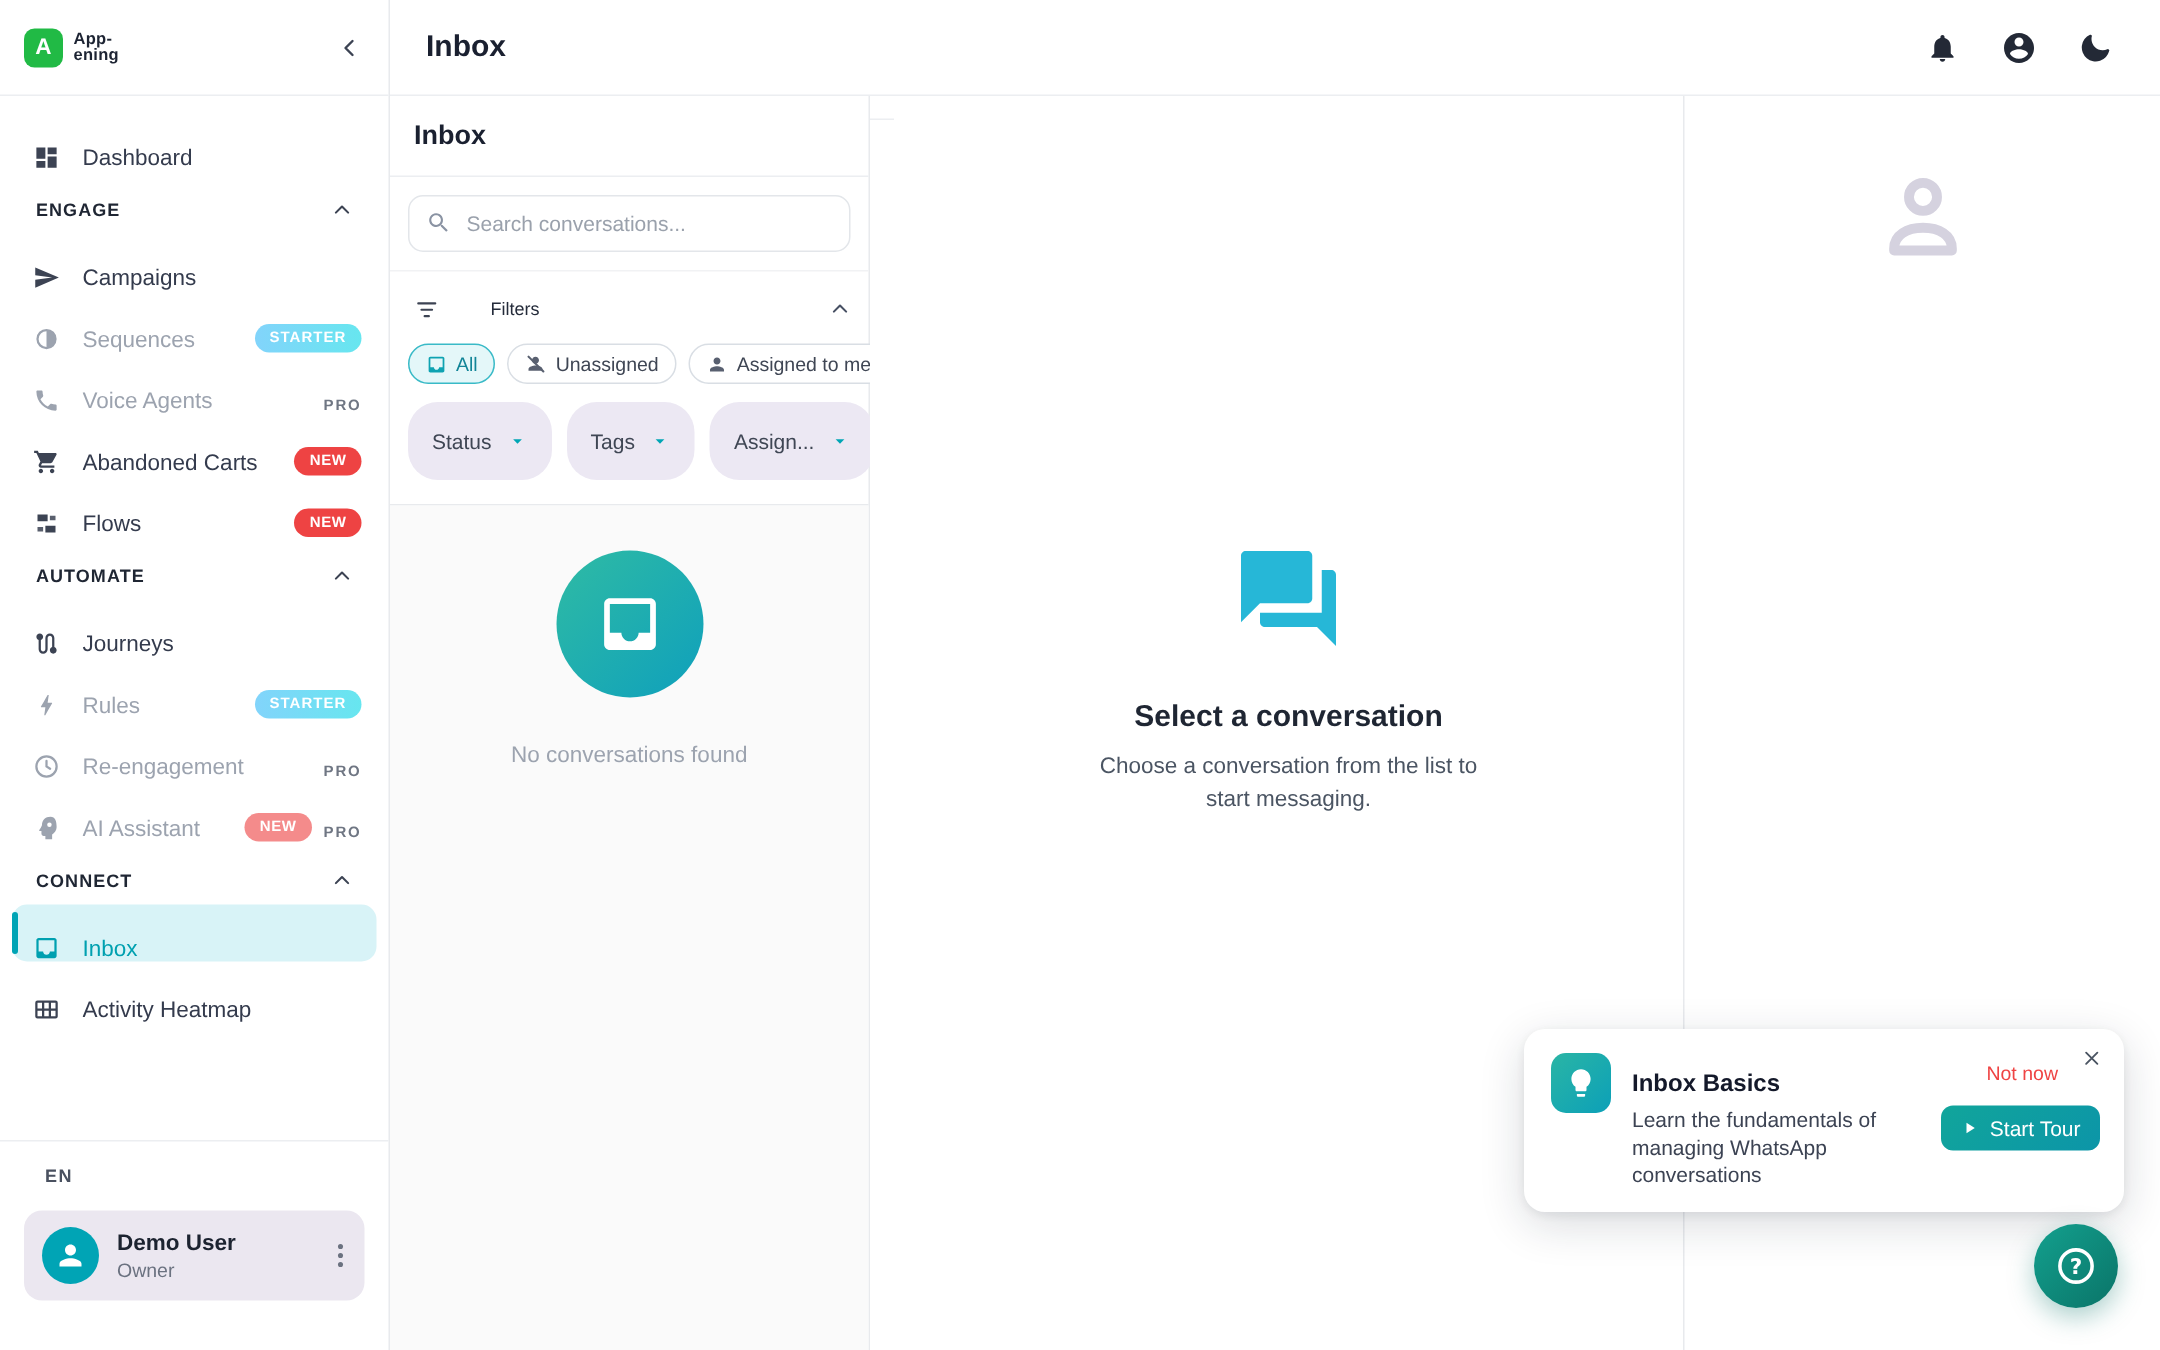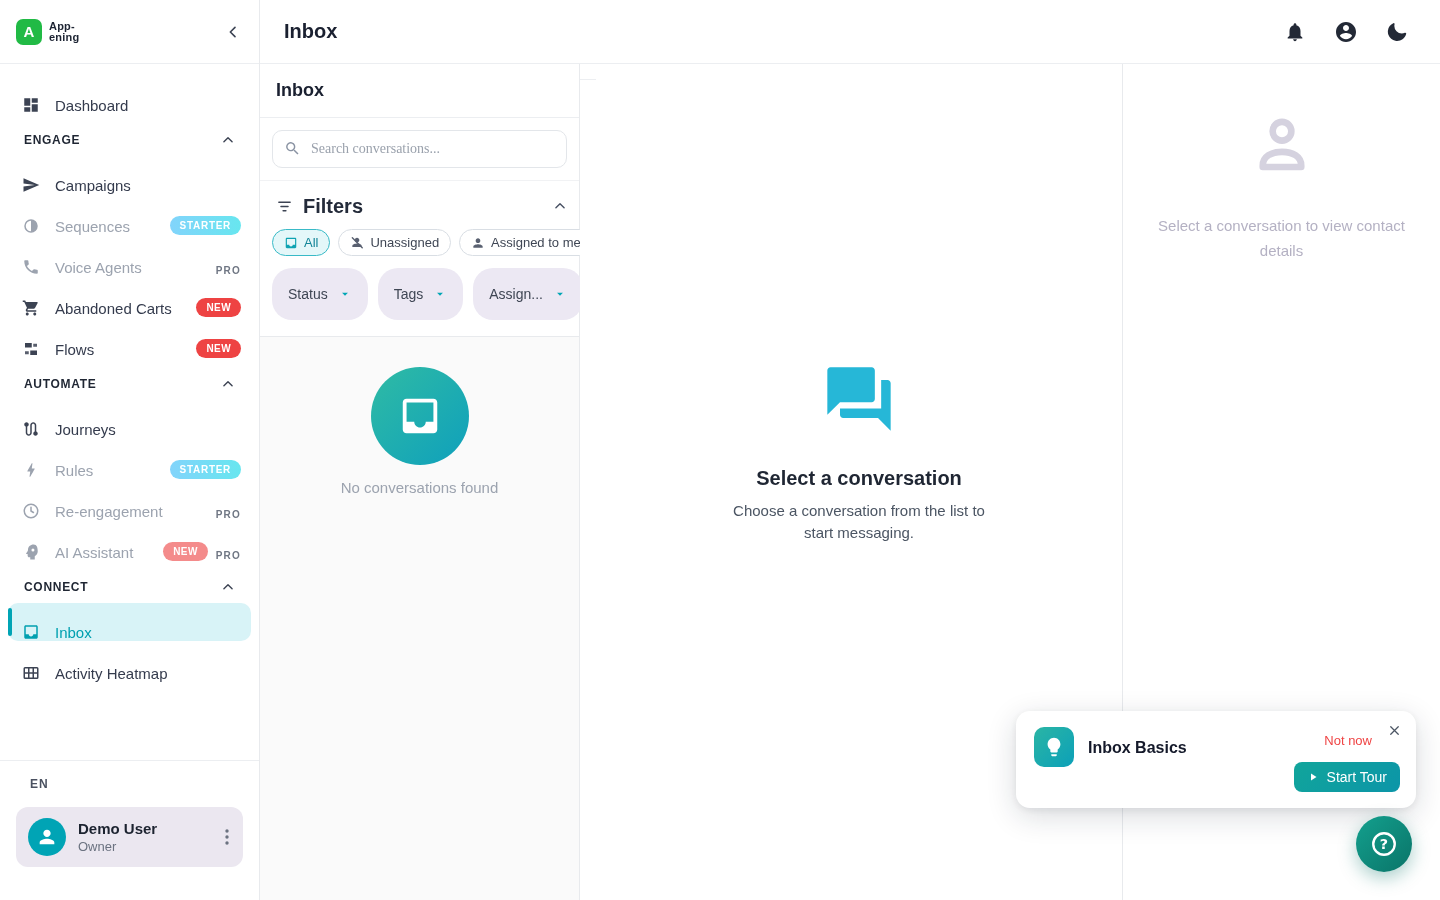--- a/index.html
+++ b/index.html
@@ -43,38 +43,38 @@
   .topbar-title { font-size:20px; font-weight:700; color:#1a2030; }
   .topbar-icons { margin-left:auto; display:flex; align-items:center; gap:28px; }
   .tb-icon { color:#232936; cursor:pointer; }
   .content { flex:1; display:flex; min-height:0; }
 
   
   .conv-col { width:320px; flex:0 0 320px; border-right:1px solid #e8eaed; display:flex; flex-direction:column; background:#fff; }
   .conv-header { height:54px; border-bottom:1px solid #eceef1; display:flex; align-items:center; padding:0 16px; font-size:18px; font-weight:700; color:#1a2030; flex:0 0 54px; }
   .search-wrap { padding:12px; border-bottom:1px solid #f1f2f4; }
   .search-box { position:relative; }
-  .search-box input { width:100%; height:38px; border:1px solid #e3e6ea; border-radius:10px; padding:0 12px 0 38px; font-size:14px; color:#374151; outline:none; font-family:Liberation Serif, serif; background:#fff; }
+  .search-box input { width:100%; height:38px; border:1px solid #e3e6ea; border-radius:10px; padding:0 12px 0 38px; font-size:14px; color:#374151; outline:none; font-family:Liberation Sans, sans-serif; background:#fff; }
   .search-box input::placeholder { color:#9aa1ac; }
   .search-ic { position:absolute; left:12px; top:10px; color:#8a93a3; }
   .filters-block { padding:8px 12px 16px; border-bottom:1px solid #e8eaed; }
   .filters-head { height:34px; display:flex; align-items:center; cursor:pointer; }
   .filters-head .f-ic { color:#3c4353; margin:0 10px 0 4px; }
-  .filters-title { font-size:20px; font-weight:700; color:#242b3a; flex:1; }
+  .filters-title { font-size:12px; font-weight:400; color:#242b3a; flex:1;margin-left:24px; }
   .chips-row { display:flex; gap:8px; margin-top:6px; }
   .chip { height:27px; display:flex; align-items:center; gap:6px; border:1px solid #d9dee4; border-radius:14px; background:#fff; padding:0 11px; font-size:13px; color:#3f4654; cursor:pointer; white-space:nowrap; }
   .chip .c-ic { color:#596070; }
   .chip.selected { border:1.5px solid #39bac7; background:#e4f7f9; color:#128598; }
   .chip.selected .c-ic { color:#0ea3b2; }
   .drop-row { display:flex; gap:10px; margin-top:12px; }
   .drop-pill { height:52px; border-radius:20px; background:#ece8f3; display:flex; align-items:center; gap:10px; padding:0 16px; font-size:14px; color:#3f4654; cursor:pointer; white-space:nowrap; }
   .drop-pill .caret { color:#00a6b5; }
   .conv-list { flex:1; background:#fafafa; display:flex; flex-direction:column; align-items:center; padding-top:30px; }
   .empty-circle { width:98px; height:98px; border-radius:50%; background:linear-gradient(135deg,#2fbba4,#0fa0bc); display:flex; align-items:center; justify-content:center; }
-  .conv-empty-text { margin-top:14px; font-size:15px; color:#9ca3af; }
+  .conv-empty-text { margin-top:30px; font-size:15px; color:#9ca3af; }
 
   
   .chat-col { flex:1; display:flex; flex-direction:row; background:#fff; min-width:0; }
   .chat-strip { height:16px; border-bottom:1px solid #eceef1; flex:0 0 16px; }
   .chat-empty { flex:1; display:flex; flex-direction:column; align-items:center; justify-content:center; text-align:center; padding-bottom:60px; }
   .chat-bubbles { color:#26b7d7; }
   .chat-empty-title { margin-top:30px; font-size:20px; font-weight:700; color:#1f2633; }
   .chat-empty-body { margin-top:10px; font-size:15px; color:#4b5563; line-height:1.45; width:270px; }
 
   
@@ -387,33 +387,33 @@
         <div class="chat-empty-title">Select a conversation</div>
         <div class="chat-empty-body">Choose a conversation from the list to start messaging.</div>
       </div>
     </section>
 
     <section class="contact-col">
       <svg class="contact-person" width="66" height="66" viewBox="0 0 24 24" fill="none" stroke="currentColor" stroke-width="2.4" stroke-linecap="round" stroke-linejoin="round">
           <circle cx="12" cy="7" r="3.4"></circle>
           <path d="M5 19.5c0-3.3 3.1-5 7-5s7 1.7 7 5v.5H5z"></path>
         </svg>
-      <div class="contact-empty-text">Select a conversation to view contact details</div>
     </section>
   </div>
 </div>
 
 <div class="tour-pop">
   <div class="tour-icon">
     <svg width="22" height="22" viewBox="0 0 24 24" fill="#fff">
         <path d="M9 21c0 .55.45 1 1 1h4c.55 0 1-.45 1-1v-1H9v1zm3-19C8.14 2 5 5.14 5 9c0 2.38 1.19 4.47 3 5.74V17c0 .55.45 1 1 1h6c.55 0 1-.45 1-1v-2.26c1.81-1.27 3-3.36 3-5.74 0-3.86-3.14-7-7-7z"></path>
       </svg>
   </div>
   <div class="tour-text">
     <div class="tour-title">Inbox Basics</div>
+    <div class="tour-body">Learn the fundamentals of managing WhatsApp conversations</div>
   </div>
   <div class="tour-right">
     <span class="tour-dismiss">Not now</span>
     <button class="tour-cta">
       <svg width="12" height="12" viewBox="0 0 24 24" fill="#fff">
           <path d="M8 5v14l11-7z"></path>
         </svg>
       <span>Start Tour</span>
     </button>
   </div>

